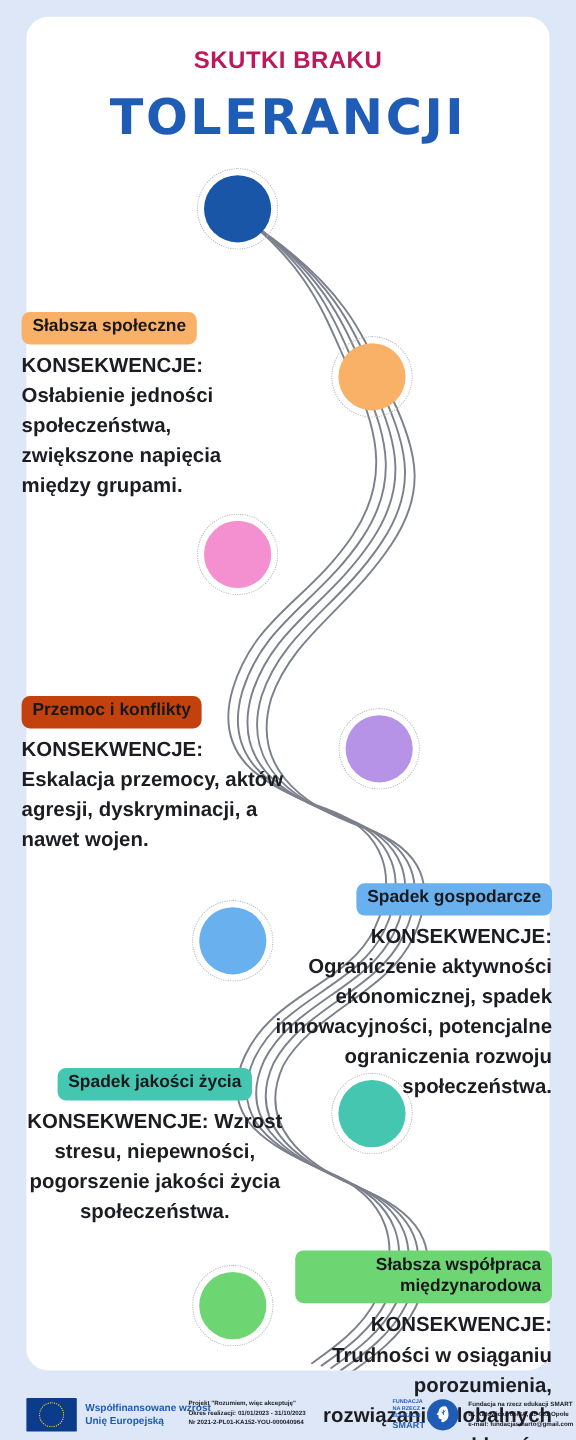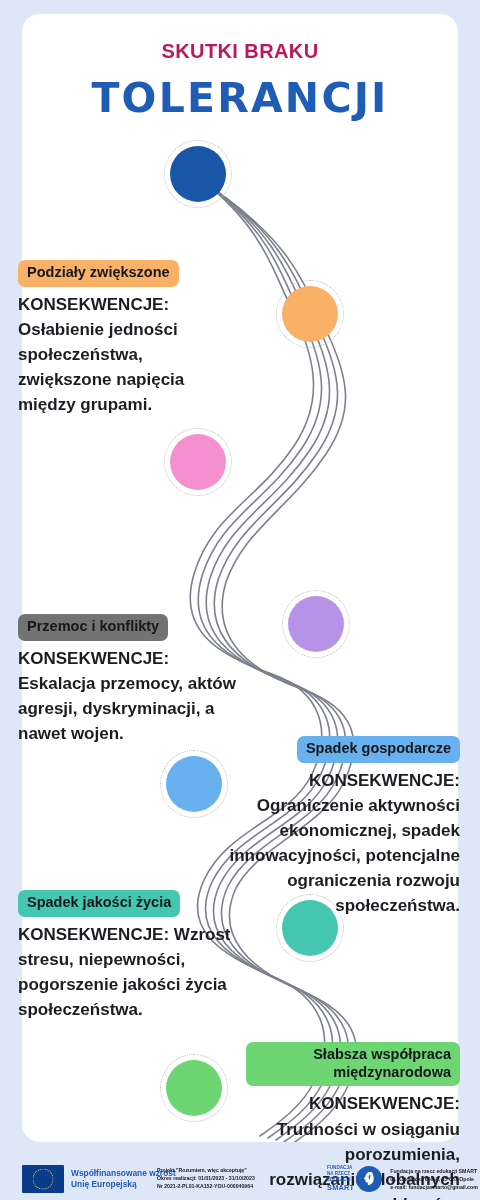--- a/index.html
+++ b/index.html
@@ -171,42 +171,42 @@
     <div class="node-ring" style="left:138px; top:736px;"></div>
     <div class="node" style="left:144px; top:742px; background:#68b0ee;"></div>
 
     <div class="node-ring" style="left:254px; top:880px;"></div>
     <div class="node" style="left:260px; top:886px; background:#45c6b0;"></div>
 
     <div class="node-ring" style="left:138px; top:1040px;"></div>
     <div class="node" style="left:144px; top:1046px; background:#6ed573;"></div>
 
     <div class="block left" style="left:-4px; top:246px; width:222px;">
-      <span class="chip" style="background:#f9b067;">Podziały zwiększone</span>
+      <span class="chip" style="background:#f9b067;">Słabsza społeczne</span>
       <div class="body">
         <span class="lead">KONSEKWENCJE:</span><span> Osłabienie jedności społeczeństwa, zwiększone napięcia między grupami.</span>
       </div>
     </div>
 
 
     <div class="block left" style="left:-4px; top:566px; width:226px;">
-      <span class="chip" style="background:#737373;margin-top:34px;">Przemoc i konflikty</span>
+      <span class="chip" style="background:#c2410c;">Przemoc i konflikty</span>
       <div class="body">
         <span class="lead">KONSEKWENCJE:</span><span> Eskalacja przemocy, aktów agresji, dyskryminacji, a nawet wojen.</span>
       </div>
     </div>
 
     <div class="block right" style="left:196px; top:722px; width:242px;">
       <span class="chip" style="background:#68b0ee;">Spadek gospodarcze</span>
       <div class="body">
         <span class="lead">KONSEKWENCJE:</span><span>  Ograniczenie aktywności ekonomicznej, spadek innowacyjności, potencjalne ograniczenia rozwoju społeczeństwa.</span>
       </div>
     </div>
 
-    <div class="block left" style="left:-4px; top:876px; width:222px;">
+    <div class="block left" style="left:-4px; top:876px; width:222px;text-align:center;">
       <span class="chip" style="background:#45c6b0;">Spadek jakości życia</span>
       <div class="body">
         <span class="lead">KONSEKWENCJE:</span><span> Wzrost stresu, niepewności, pogorszenie jakości życia społeczeństwa.</span>
       </div>
     </div>
 
     <div class="block right" style="left:224px; top:1028px; width:214px;">
       <span class="chip" style="background:#6ed573;">Słabsza współpraca międzynarodowa</span>
       <div class="body">
         <span class="lead">KONSEKWENCJE:</span><span> Trudności w osiąganiu porozumienia, rozwiązaniu globalnych problemów.</span>

